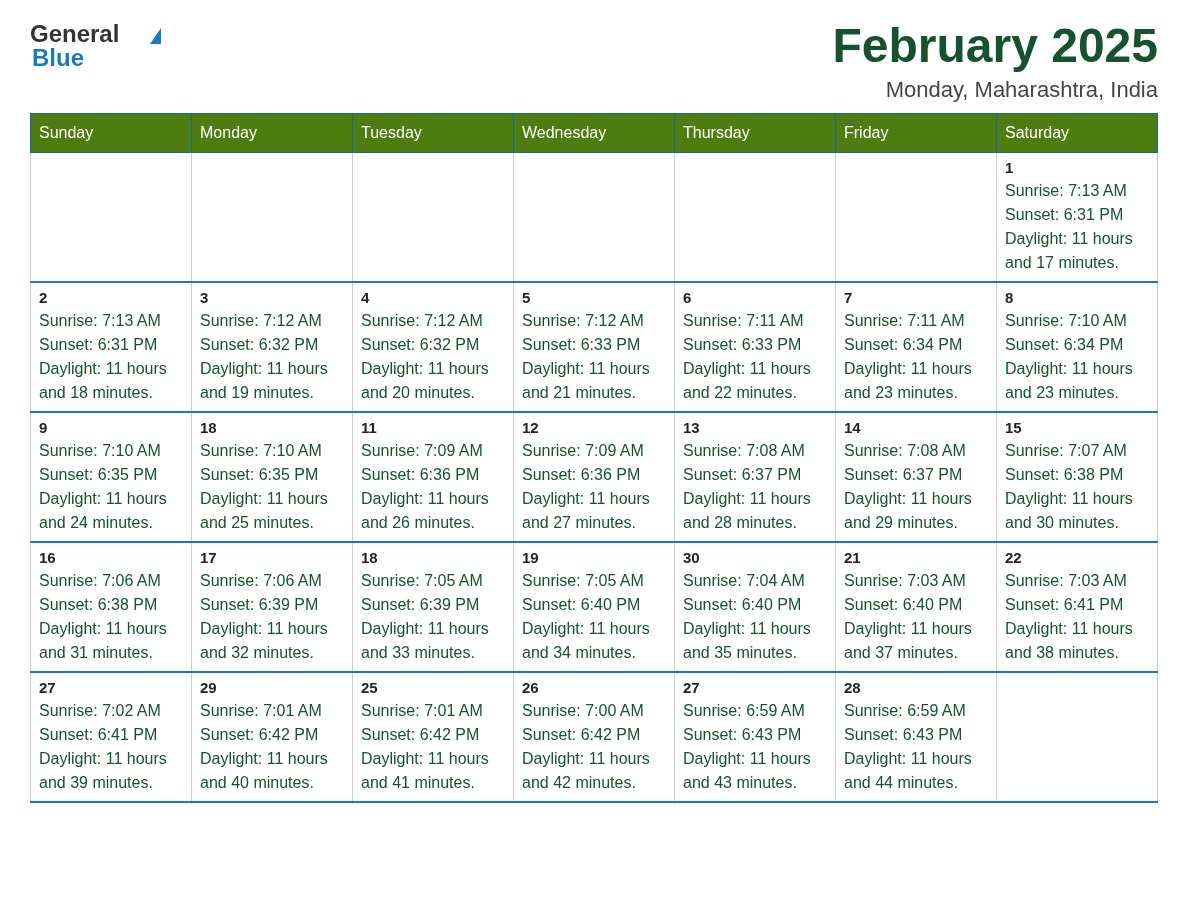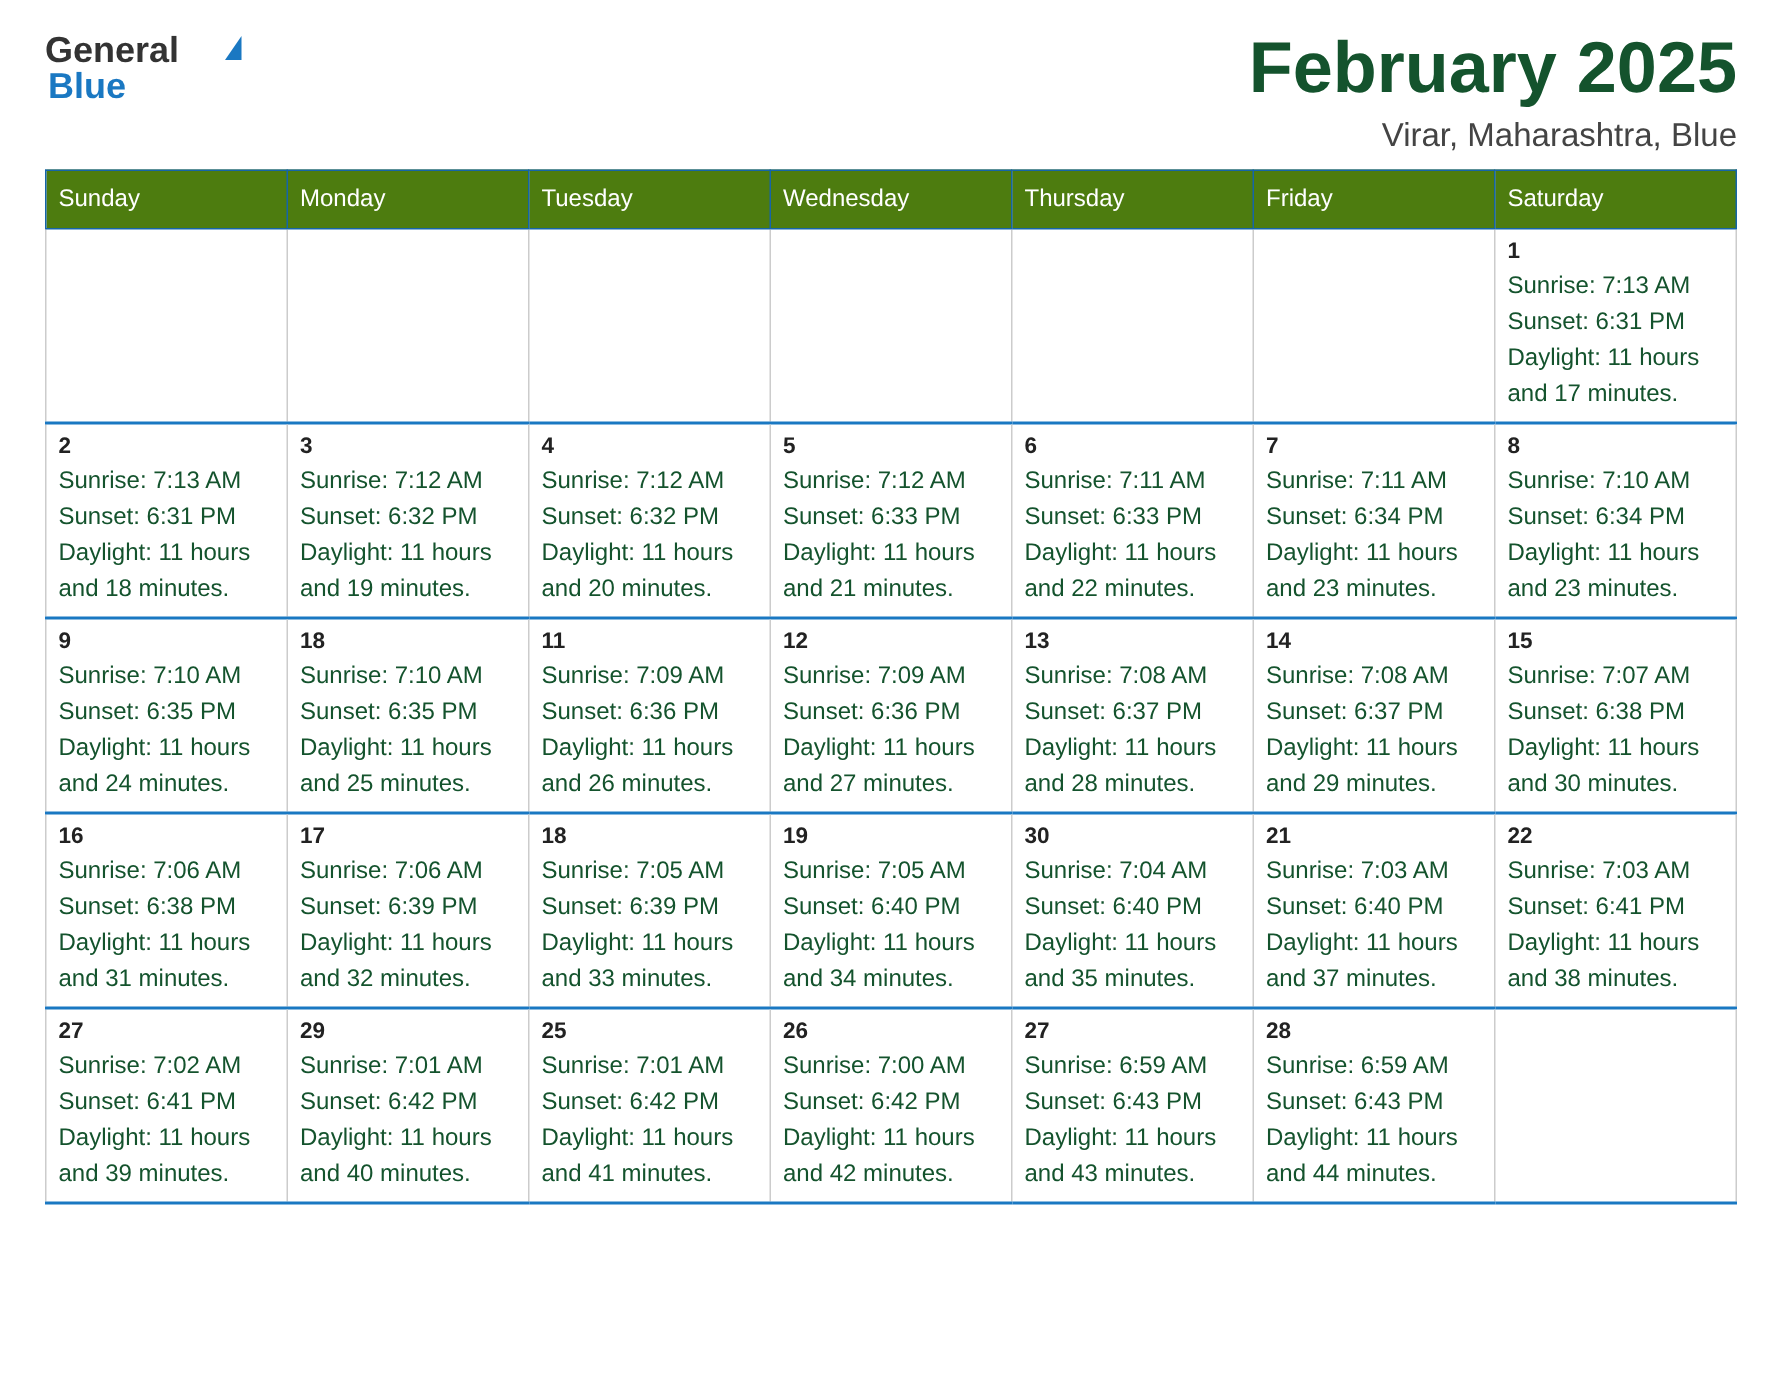--- a/index.html
+++ b/index.html
@@ -71,38 +71,38 @@
     .day-info {
       color: #14532d;
       font-size: 16px;
       line-height: 1.5;
     }
     .empty-cell {
       background: #f9f9f9;
     }
     .logo-line1 {
       display: flex;
-      align-items: center;
+      align-items: flex-end;
       gap: 28px;
     }
   </style>
 </head>
 <body>
 
 <div class="header-row">
   <div class="logo">
     <div class="logo-line1">
       <span style="font-size:24px;font-weight:bold;color:#333;letter-spacing:0px;">General</span>
       <span style="display:inline-block;width:0;height:0;border-left:11px solid transparent;border-right:0px solid transparent;border-bottom:16px solid #1a78c2;margin-left:3px;margin-bottom:4px;vertical-align:middle;"></span>
     </div>
     <span style="font-size:24px;font-weight:bold;color:#1a78c2;margin-top:-4px;margin-left:2px;">Blue</span>
   </div>
   <div class="title-block">
     <h1>February 2025</h1>
-    <h2>Virar, Maharashtra, Blue</h2>
+    <h2>Monday, Maharashtra, India</h2>
   </div>
 </div>
 
 <table class="calendar">
   <thead>
     <tr>
     <th>Sunday</th>
         <th>Monday</th>
         <th>Tuesday</th>
         <th>Wednesday</th>

